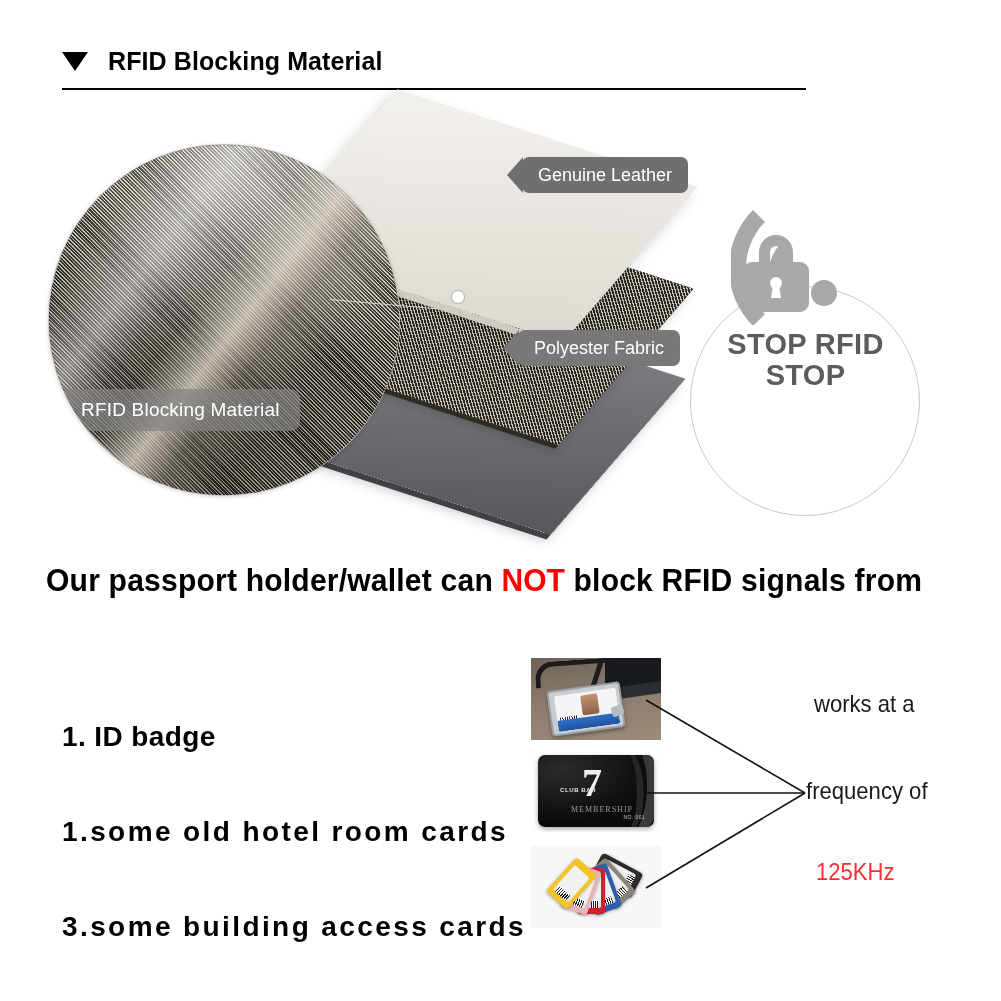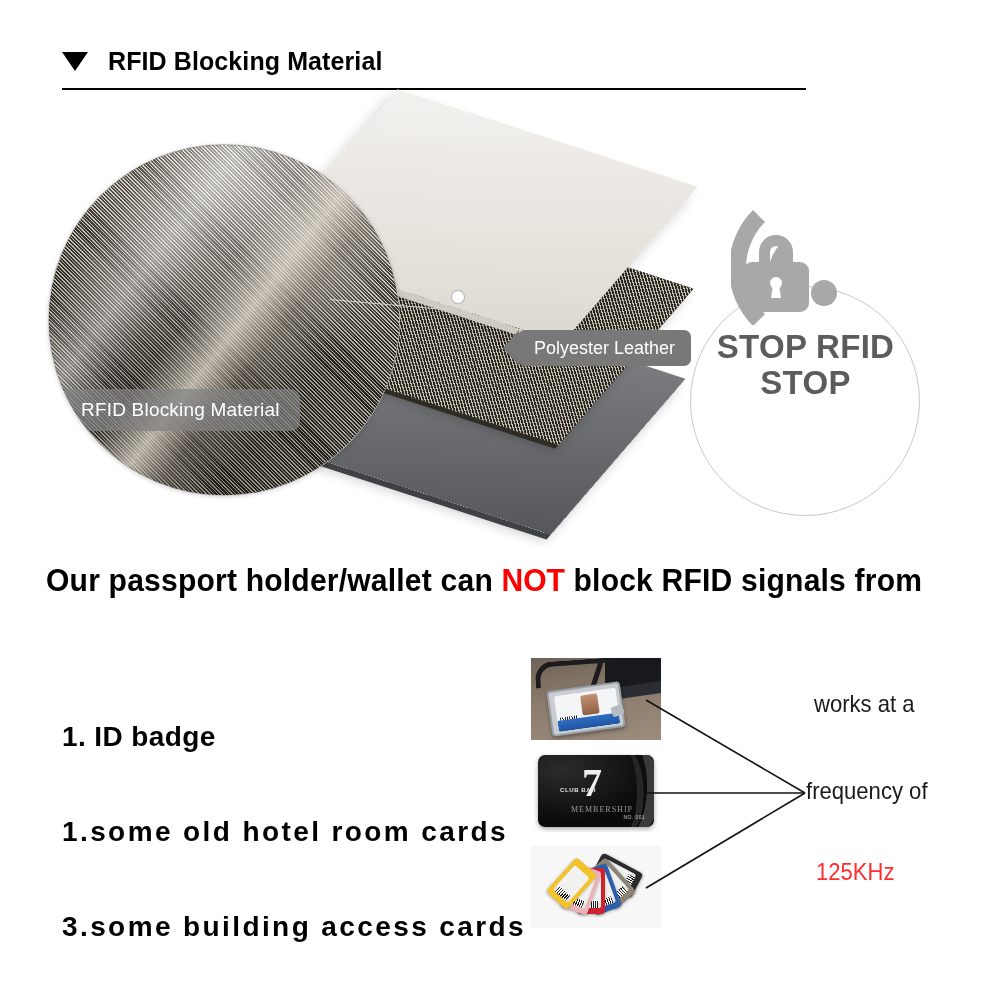--- a/index.html
+++ b/index.html
@@ -82,21 +82,21 @@
                  border-right: 16px solid #6f6f6f; }
   .tag-leather { left: 522px; top: 57px; }
   .tag-poly { left: 518px; top: 230px; background: #787878; }
   .tag-poly::before { border-right-color: #787878; }
 
   
   .stop-badge { position: absolute; left: 683px; top: 105px; width: 245px; height: 215px;
                 display: flex; flex-direction: column; align-items: center; }
   .rfid-mark { position: relative; width: 150px; height: 120px; }
   .stop-text { margin-top: 4px; text-align: center; color: #5c5c5c;
-               font-size: 33px; font-weight: bold; line-height: 1.08; letter-spacing: .3px; }
+               font-size: 29px; font-weight: bold; line-height: 1.08; letter-spacing: .3px; }
 
   
   .headline { position: absolute; left: 46px; top: 563px; width: 920px;
               font-size: 31px; font-weight: bold; color: #000; white-space: nowrap;
               transform: scaleX(.97); transform-origin: left center; }
   .headline .hl-red { color: #ff0000; }
   .hl-seg { letter-spacing: .2px; }
 
   
   .rows { position: absolute; left: 16px; top: 650px; width: 1001px; height: 300px; }
@@ -207,21 +207,22 @@
 
     <div class="dot-line"></div>
     <div class="dot-connector"></div>
 
     <div class="mag-circle">
       <div class="mesh"></div>
       <div class="mesh-sheen"></div>
       <div class="mag-label">RFID Blocking Material</div>
     </div>
 
-    <div class="tag tag-poly">Polyester Leather</div>
+    <div class="tag tag-leather">Genuine Leather</div>
+    <div class="tag tag-poly">Polyester Fabric</div>
 
     <div class="stop-badge">
       <div class="rfid-mark">
         <svg width="150" height="120" viewBox="0 0 150 120" aria-hidden="true">
           <g fill="#a8a8a8">
             <path d="M44 88 a48 48 0 0 1 48 -48 v15 a33 33 0 0 0 -33 33 z" transform="rotate(-45 68 88)"></path>
             <path d="M10 92 a82 82 0 0 1 82 -82 v17 a65 65 0 0 0 -65 65 z" transform="rotate(-45 51 92)"></path>
             <circle cx="93" cy="88" r="13"></circle>
             <rect x="12" y="57" width="66" height="50" rx="9"></rect>
             <path d="M28 60 v-13 a17 17 0 0 1 34 0 v13 h-11 v-13 a6 6 0 0 0 -12 0 v13 z"></path>

